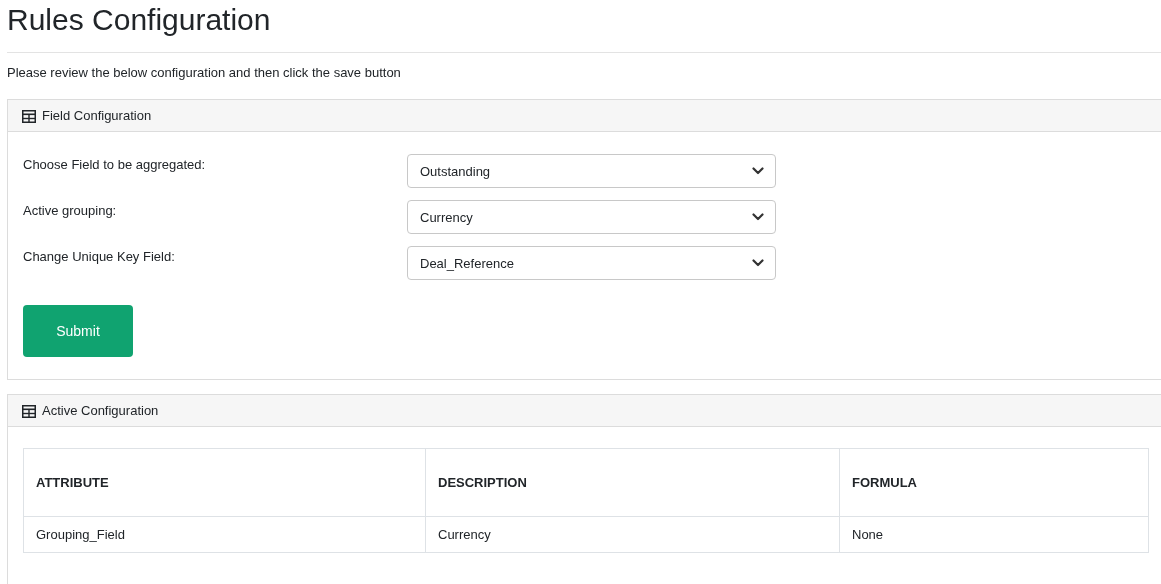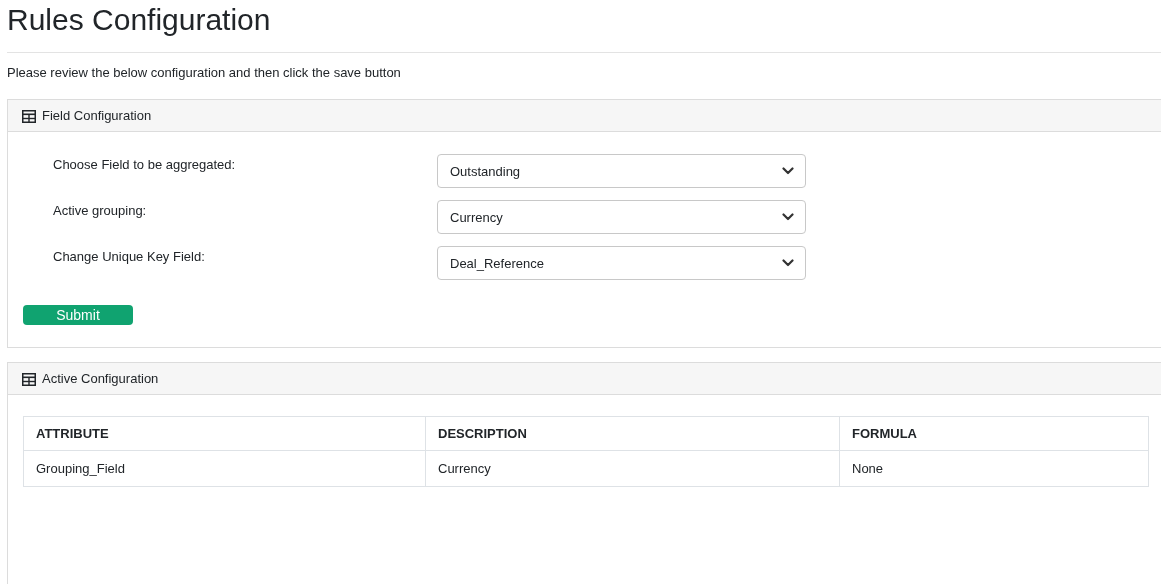--- a/index.html
+++ b/index.html
@@ -33,44 +33,44 @@
     height: 32px; background: #f6f6f6; border-bottom: 1px solid #dcdcdc;
     display: flex; align-items: center; gap: 6px; padding: 0 14px;
     font-size: 13px; color: #212529;
   }
   .card-header .hicon { display: inline-flex; margin-top: 1px; }
 
   .card-body-1 { padding: 22px 15px; }
   .card-body-2 { padding: 21px 15px; }
 
   .form-row { display: flex; align-items: flex-start; margin-bottom: 12px; }
-  .form-label { width: 384px; font-size: 13px; padding-top: 3px; color: #212529; margin-left: 30px; }
+  .form-label { width: 384px; font-size: 13px; padding-top: 3px; color: #212529; }
   .select {
     width: 369px; height: 34px;
     border: 1px solid #c8c8c8; border-radius: 4px; background: #fff;
     display: flex; align-items: center; justify-content: space-between;
     padding: 0 11px 0 12px; font-size: 13px; color: #212529; cursor: default;
   }
   .select .chev { display: inline-flex; }
 
   .submit-btn {
-    margin-top: 13px; width: 110px; height: 20px;
+    margin-top: 13px; width: 110px; height: 52px;
     background: #10a370; color: #ffffff; border: none; border-radius: 4px;
     font-family: "Liberation Sans", sans-serif; font-size: 14px; cursor: pointer;
   }
 
   table.config-table {
     border-collapse: collapse; table-layout: fixed; width: 1125px;
     font-size: 13px; color: #212529;
   }
   .config-table th, .config-table td {
     border: 1px solid #dee2e6; text-align: left; vertical-align: middle;
     overflow: hidden; white-space: nowrap;
   }
-  .config-table th { font-weight: bold; padding: 9px 12px; line-height: 15px; }
+  .config-table th { font-weight: bold; padding: 26px 12px; line-height: 15px; }
   .config-table td { padding: 10px 12px; line-height: 15px; }
 </style>
 </head>
 <body>
 
 <div class="content">
 
   <h1 class="page-title">Rules Configuration</h1>
   <hr class="title-rule">
   <p class="subtitle">Please review the below configuration and then click the save button</p>

